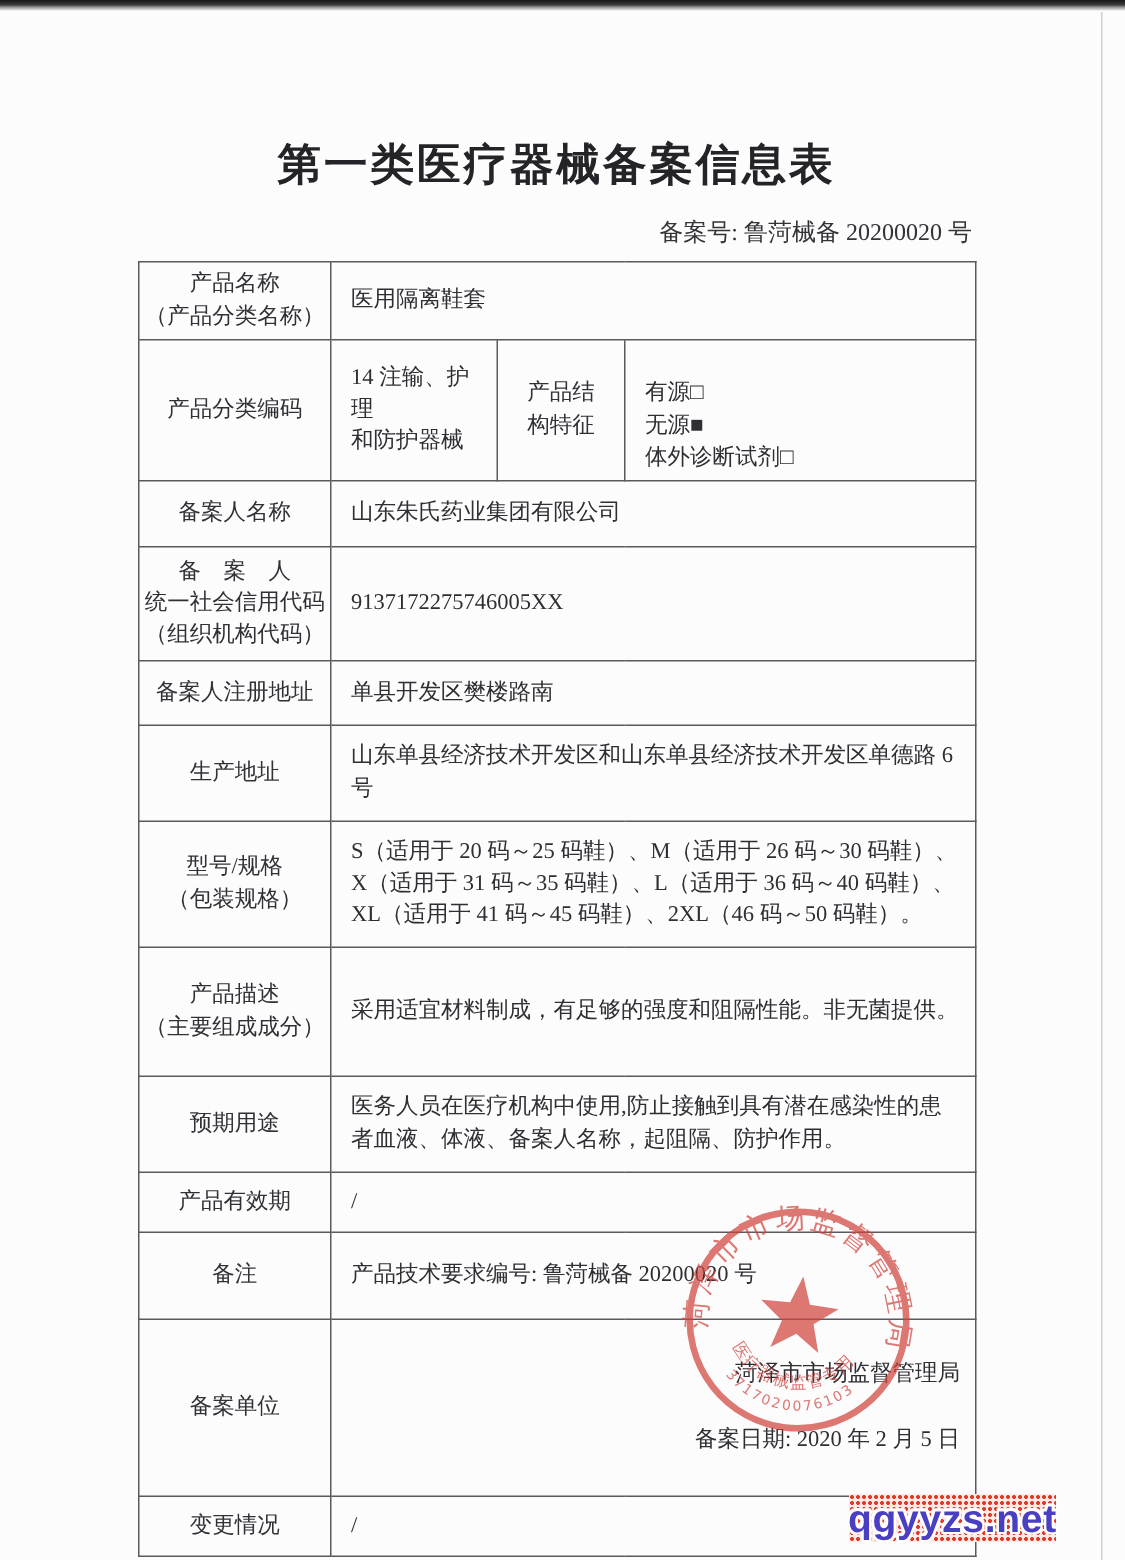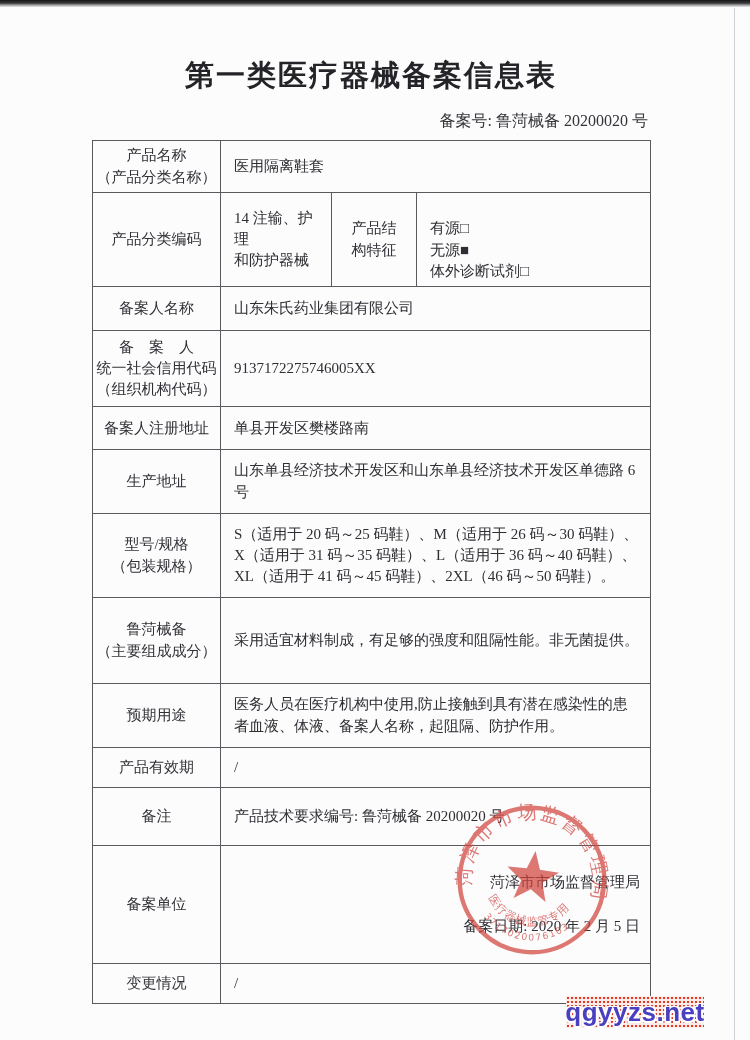--- a/index.html
+++ b/index.html
@@ -26,21 +26,21 @@
   .page-fold-edge {
     position: absolute;
     top: 8px; bottom: 0;
     right: 15px;
     width: 1px;
     background: rgba(170,170,180,0.55);
   }
   .header {
     width: 558px;
     margin: 0 0 0 92px;
-    padding-top: 56px;
+    padding-top: 90px;
   }
   .doc-title {
     margin: 0;
     text-align: center;
     font-family: "Liberation Sans", "DejaVu Sans", sans-serif;
     font-weight: 700;
     font-size: 29px;
     letter-spacing: 2px;
     color: #242428;
   }
@@ -187,21 +187,21 @@
     <tr class="r6">
       <td class="lbl">生产地址</td>
       <td class="val" colspan="3">山东单县经济技术开发区和山东单县经济技术开发区单德路 6 号</td>
     </tr>
     <tr class="r7">
       <td class="lbl">型号/规格
 （包装规格）</td>
       <td class="val" colspan="3">S（适用于 20 码～25 码鞋）、M（适用于 26 码～30 码鞋）、X（适用于 31 码～35 码鞋）、L（适用于 36 码～40 码鞋）、XL（适用于 41 码～45 码鞋）、2XL（46 码～50 码鞋）。</td>
     </tr>
     <tr class="r8">
-      <td class="lbl">鲁菏械备
+      <td class="lbl">产品描述
 （主要组成成分）</td>
       <td class="val" colspan="3">采用适宜材料制成，有足够的强度和阻隔性能。非无菌提供。</td>
     </tr>
     <tr class="r9">
       <td class="lbl">预期用途</td>
       <td class="val" colspan="3">医务人员在医疗机构中使用,防止接触到具有潜在感染性的患者血液、体液、备案人名称，起阻隔、防护作用。</td>
     </tr>
     <tr class="r10">
       <td class="lbl">产品有效期</td>
       <td class="val" colspan="3">/</td>

